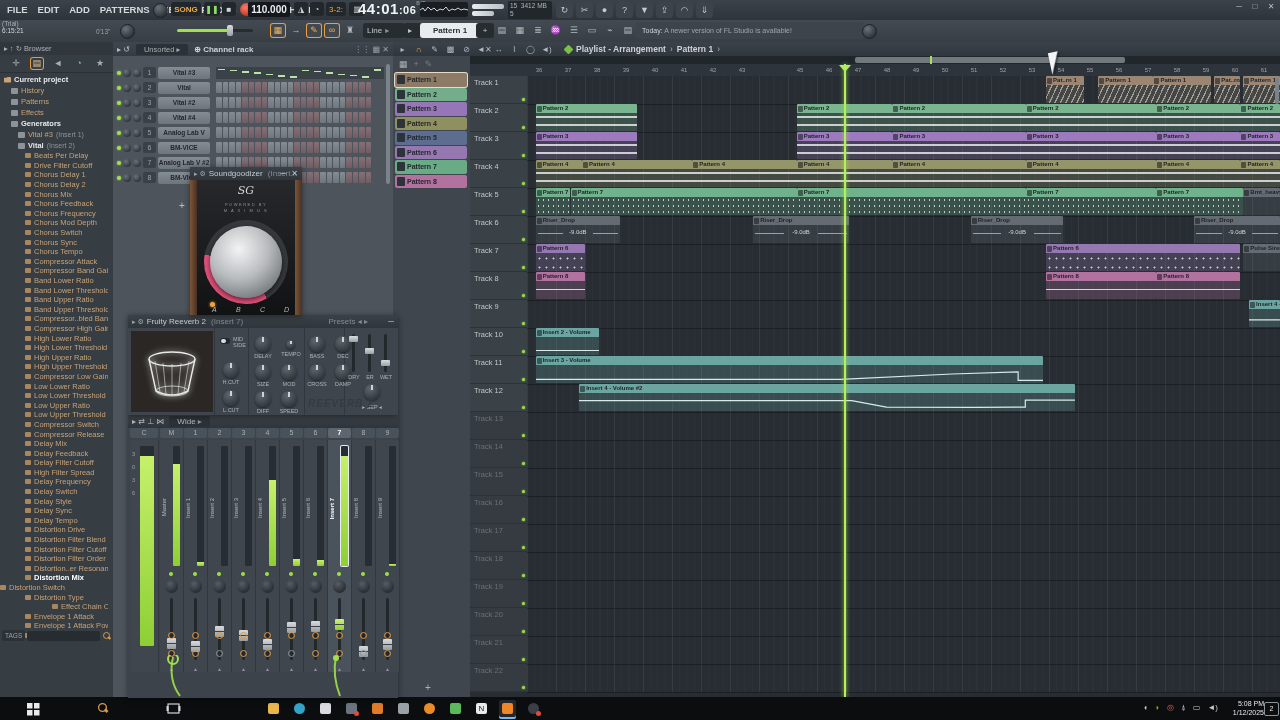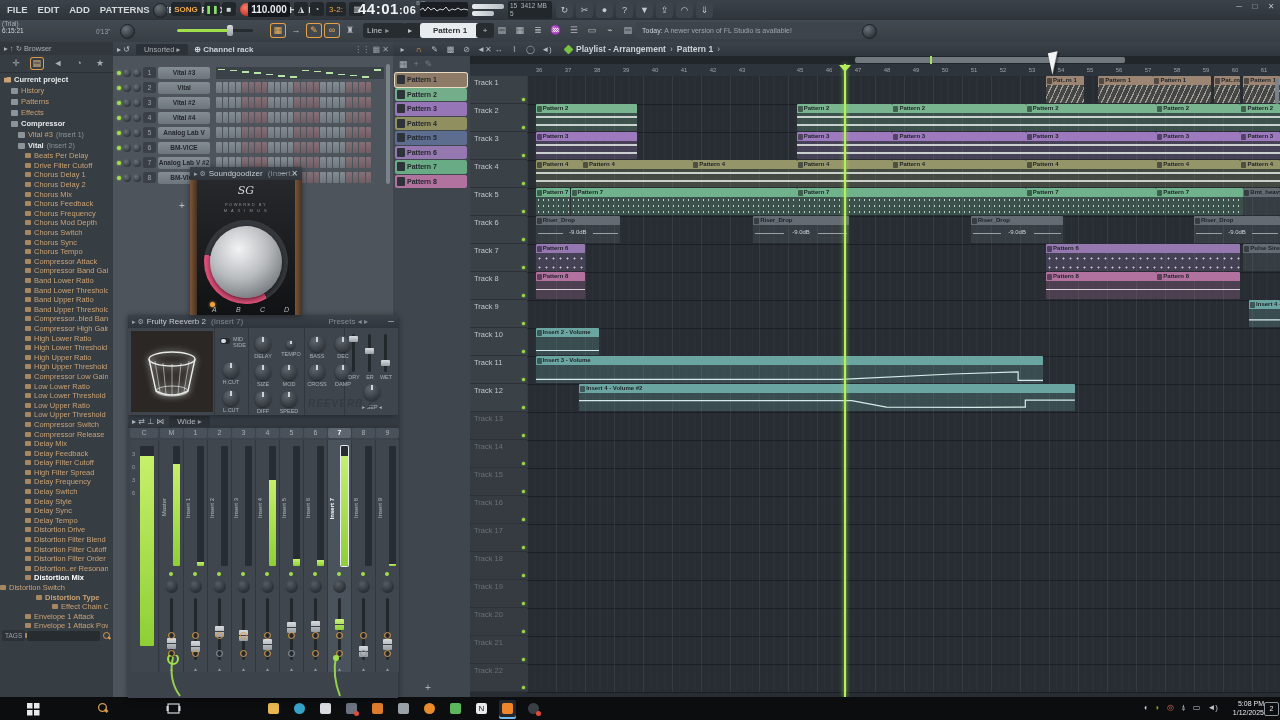--- a/index.html
+++ b/index.html
@@ -336,21 +336,21 @@
         <div class="titem" style="height: 11px; padding-left: 11px;">
           <span class="ticon"></span>
           <span class="lbl">Patterns</span>
         </div>
         <div class="titem" style="height: 11px; padding-left: 11px;">
           <span class="ticon"></span>
           <span class="lbl">Effects</span>
         </div>
         <div class="titem b" style="height: 11px; padding-left: 11px;">
           <span class="ticon"></span>
-          <span class="lbl">Compressor</span>
+          <span class="lbl">Generators</span>
         </div>
         <div class="titem" style="height: 11px; padding-left: 18px;">
           <span class="ticon" style="background: rgb(141, 148, 153);"></span>
           <span class="lbl">Vital #3</span>
           <span class="tsuffix">(Insert 1)</span>
         </div>
         <div class="titem b" style="height: 11px; padding-left: 18px;">
           <span class="ticon" style="background: rgb(141, 148, 153);"></span>
           <span class="lbl">Vital</span>
           <span class="tsuffix">(Insert 2)</span>
@@ -532,21 +532,21 @@
           <span class="lbl">Distortion..er Resonance</span>
         </div>
         <div class="titem selitem" style="height: 9.6px; padding-left: 25px;">
           <span class="ticon" style="background: rgb(168, 134, 95); width: 6px; height: 5px;"></span>
           <span class="lbl">Distortion Mix</span>
         </div>
         <div class="titem" style="height: 9.6px; ">
           <span class="ticon" style="background: rgb(168, 134, 95); width: 6px; height: 5px;"></span>
           <span class="lbl">Distortion Switch</span>
         </div>
-        <div class="titem" style="height: 9.6px; padding-left: 36px; font-weight: bold;">
+        <div class="titem" style="height: 9.6px; padding-left: 25px;">
           <span class="ticon" style="background: rgb(168, 134, 95); width: 6px; height: 5px;"></span>
           <span class="lbl">Distortion Type</span>
         </div>
         <div class="titem" style="height: 9.6px; padding-left: 16px; margin-left: 36px;">
           <span class="ticon" style="background: rgb(168, 134, 95); width: 6px; height: 5px;"></span>
           <span class="lbl">Effect Chain Order</span>
         </div>
         <div class="titem" style="height: 9.6px; padding-left: 25px;">
           <span class="ticon" style="background: rgb(168, 134, 95); width: 6px; height: 5px;"></span>
           <span class="lbl">Envelope 1 Attack</span>

